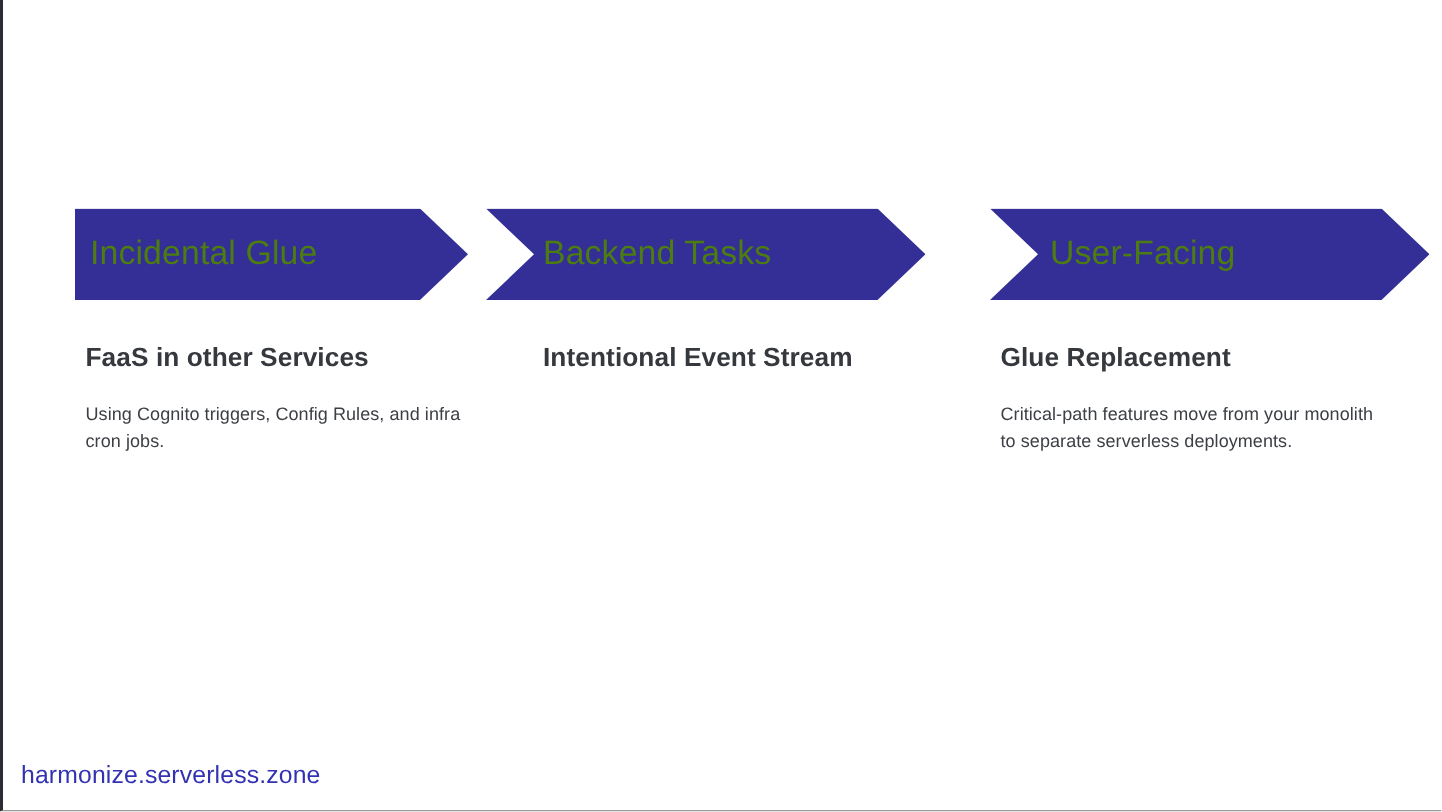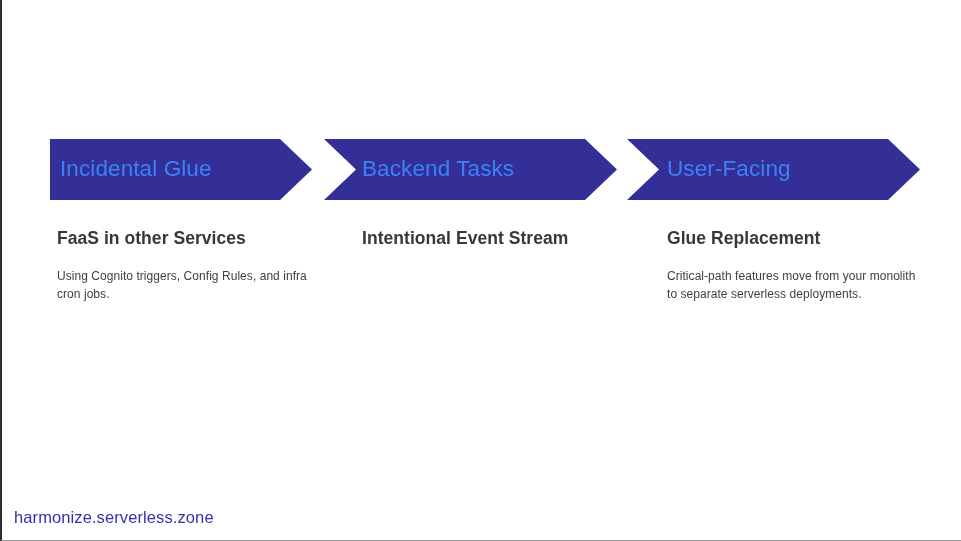--- a/index.html
+++ b/index.html
@@ -44,33 +44,33 @@
   }
   .chevron.first .chev-shape {
     clip-path: polygon(0 0, calc(100% - 32px) 0, 100% 50%, calc(100% - 32px) 100%, 0 100%);
   }
   .chevron.notched .chev-shape {
     clip-path: polygon(0 0, calc(100% - 32px) 0, 100% 50%, calc(100% - 32px) 100%, 0 100%, 32px 50%);
   }
   .chev-label {
     position: relative;
     z-index: 2;
-    color: #3b82f6;
+    color: #4d7c0f;
     font-size: 22.5px;
     line-height: 1;
     white-space: nowrap;
     letter-spacing: 0.1px;
   }
 
   
   #chevron-1 { left: 48px;  width: 262px; }
   #chevron-1 .chev-label { margin-left: 10px; }
   #chevron-2 { left: 322px; width: 293px; }
   #chevron-2 .chev-label { margin-left: 38px; }
-  #chevron-3 { left: 625px; width: 293px; }
+  #chevron-3 { left: 658px; width: 293px; }
   #chevron-3 .chev-label { margin-left: 40px; }
 
   
   .column {
     position: absolute;
     top: 228px;
   }
   #column-1 { left: 55px;  width: 250px; }
   #column-2 { left: 360px; width: 250px; }
   #column-3 { left: 665px; width: 255px; }

